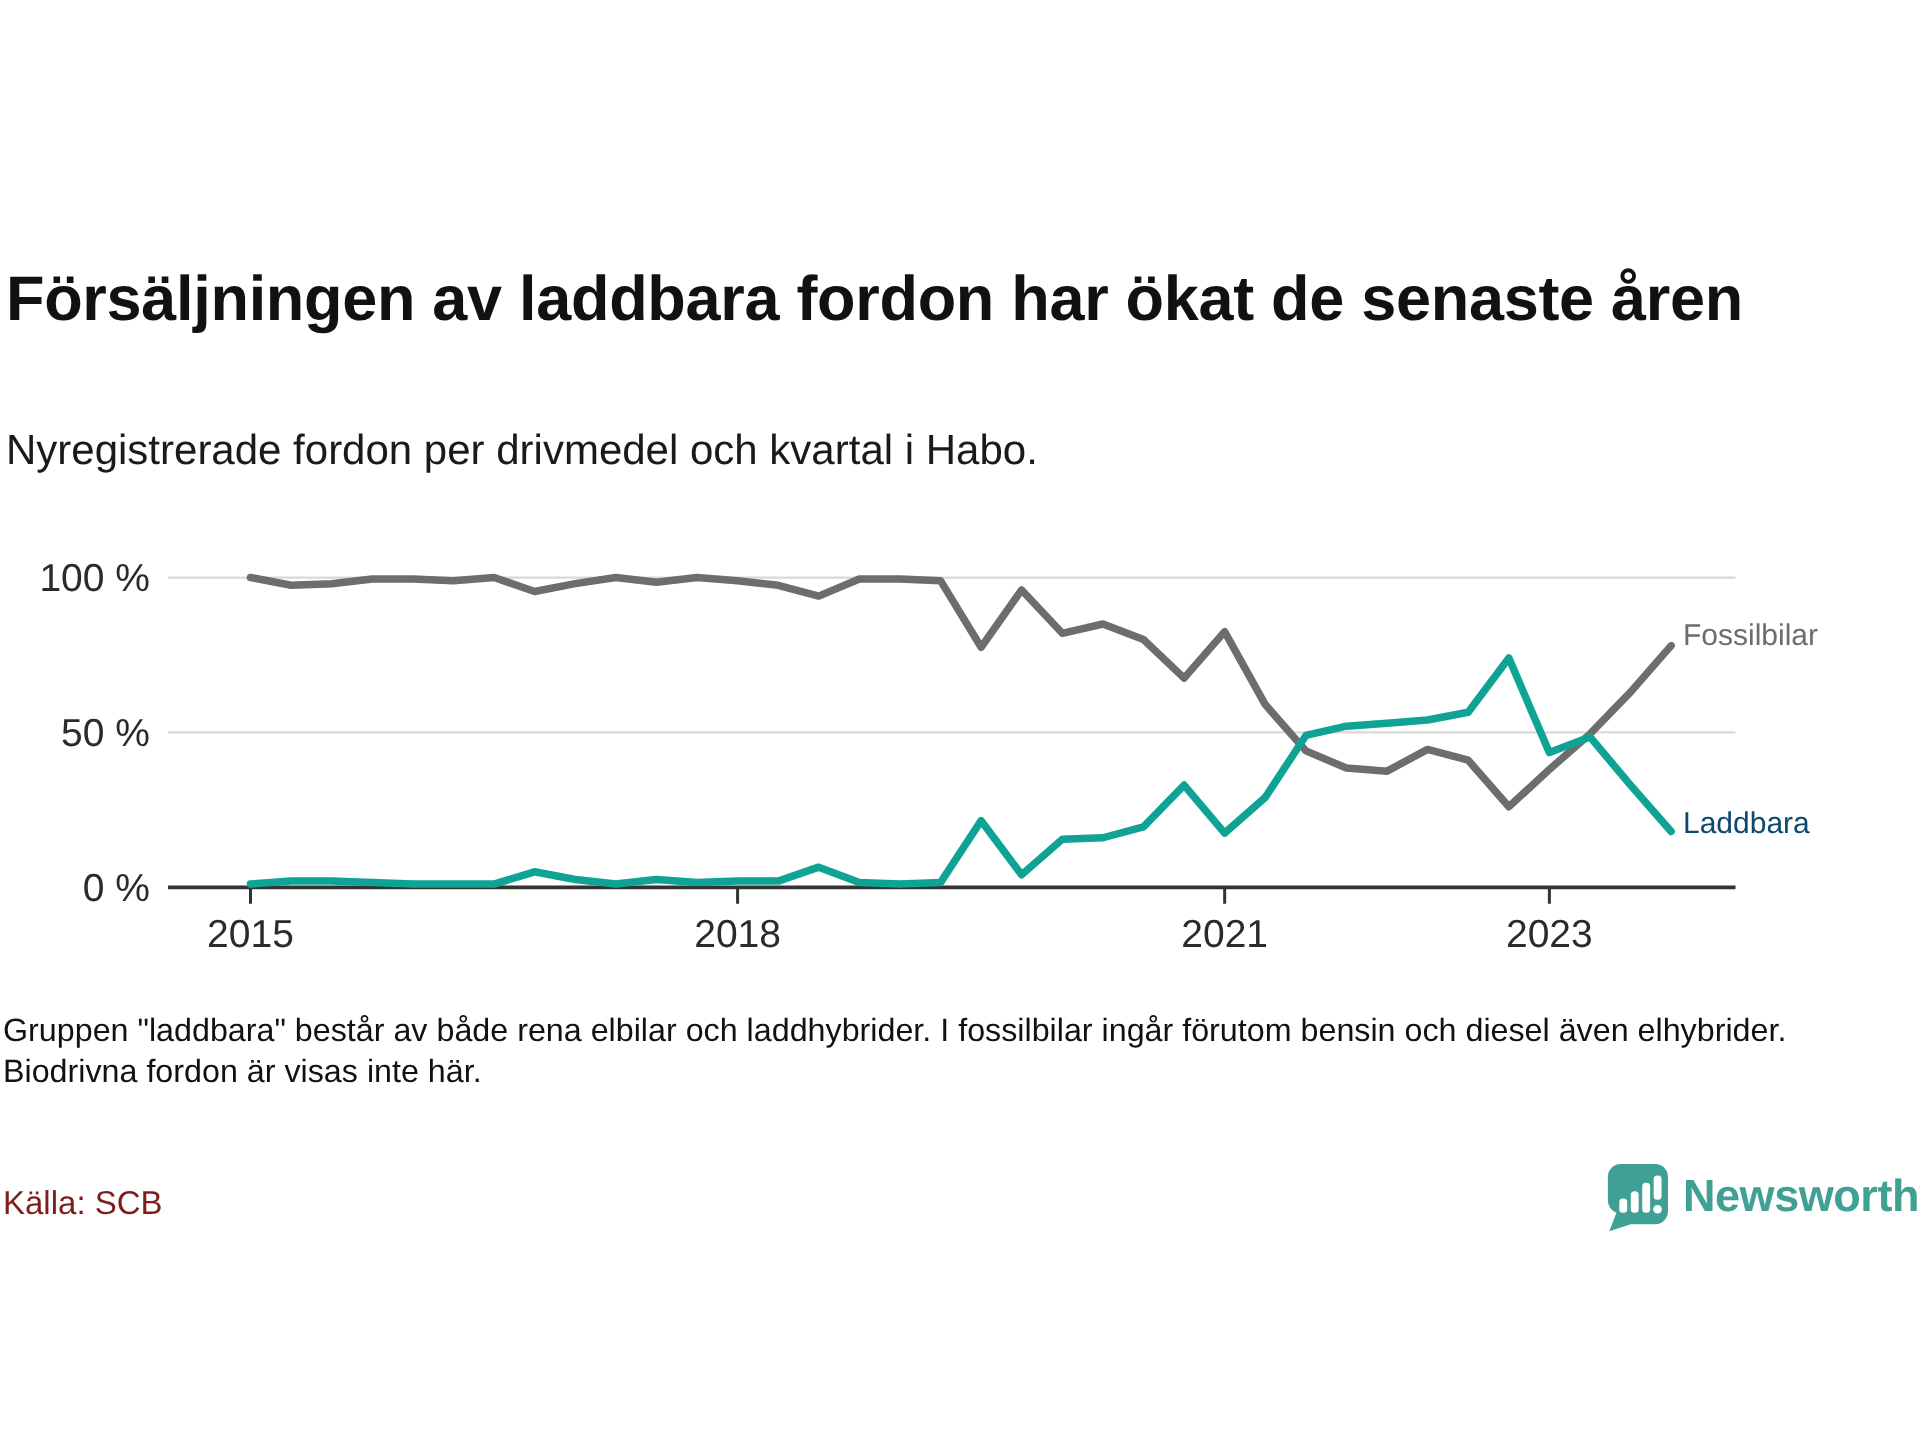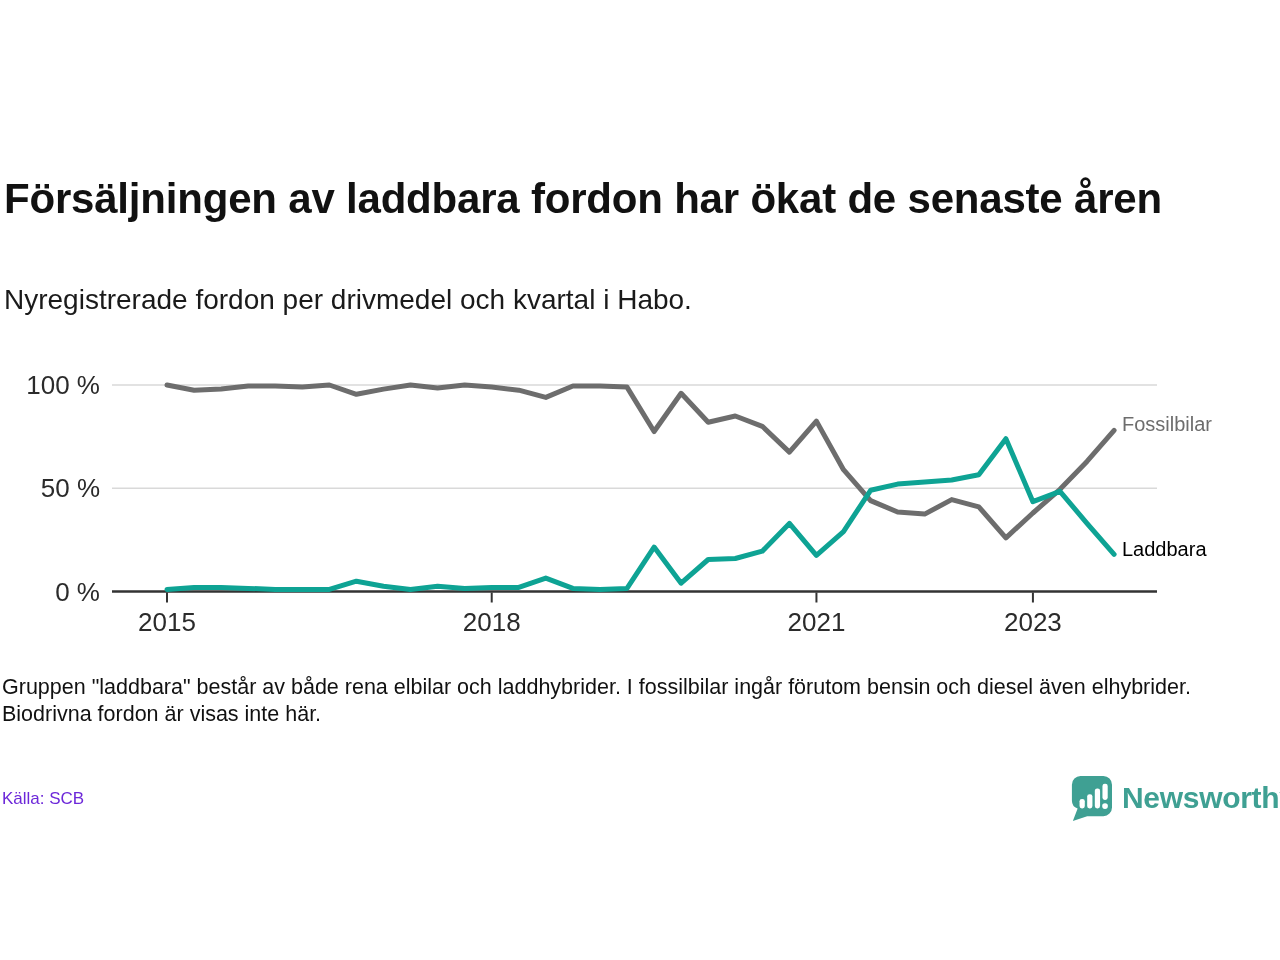--- a/index.html
+++ b/index.html
@@ -8,21 +8,21 @@
   .title{position:absolute;left:4px;top:144px;width:1210px;
          font-size:42px;line-height:1.27;font-weight:700;color:#111111;letter-spacing:-0.2px;}
   .subtitle{position:absolute;left:4px;top:283px;width:1210px;
             font-size:28px;line-height:1.2;font-weight:400;color:#1a1a1a;}
   .chart-svg{position:absolute;left:0;top:0;width:1280px;height:960px;}
   .legend-label{position:absolute;font-size:20px;font-weight:400;white-space:nowrap;}
   .legend-fossil{left:1122px;top:413px;}
   .legend-laddbara{left:1122px;top:538px;}
   .footnote{position:absolute;left:2px;top:674px;width:1206px;
             font-size:21.5px;line-height:1.26;color:#111111;}
-  .source{position:absolute;left:2px;top:789px;font-size:17px;color:#6d28d9;}
+  .source{position:absolute;left:2px;top:789px;font-size:22px;color:#7f1d1d;}
   .brand{position:absolute;left:1070px;top:774px;display:flex;align-items:center;gap:10px;}
   .brand-text{font-size:30px;font-weight:700;letter-spacing:-0.3px;}
 </style>
 </head>
 <body>
 
 <div class="page">
 
   <h1 class="title">Försäljningen av laddbara fordon har ökat de senaste åren</h1>
   <div class="subtitle">Nyregistrerade fordon per drivmedel och kvartal i Habo.</div>
@@ -40,21 +40,21 @@
       <text x="491.71999999999997" y="631" text-anchor="middle" font-size="26" fill="#2b2b2b" font-family="&quot;Liberation Sans&quot;,&quot;DejaVu Sans&quot;,sans-serif">2018</text>
       <line x1="816.4399999999999" y1="592.5" x2="816.4399999999999" y2="602.5" stroke="#333333" stroke-width="2"></line>
       <text x="816.4399999999999" y="631" text-anchor="middle" font-size="26" fill="#2b2b2b" font-family="&quot;Liberation Sans&quot;,&quot;DejaVu Sans&quot;,sans-serif">2021</text>
       <line x1="1032.92" y1="592.5" x2="1032.92" y2="602.5" stroke="#333333" stroke-width="2"></line>
       <text x="1032.92" y="631" text-anchor="middle" font-size="26" fill="#2b2b2b" font-family="&quot;Liberation Sans&quot;,&quot;DejaVu Sans&quot;,sans-serif">2023</text>
       <polyline points="167.0,385.0 194.1,390.2 221.1,389.1 248.2,386.0 275.2,386.0 302.3,387.1 329.4,385.0 356.4,394.3 383.5,389.1 410.5,385.0 437.6,388.1 464.7,385.0 491.7,387.1 518.8,390.2 545.8,397.4 572.9,386.0 600.0,386.0 627.0,387.1 654.1,431.5 681.1,393.3 708.2,422.2 735.3,416.0 762.3,426.3 789.4,452.1 816.4,421.1 843.5,469.7 870.6,500.6 897.6,512.0 924.7,514.1 951.7,499.6 978.8,506.8 1005.9,537.8 1032.9,513.0 1060.0,489.3 1087.0,461.4 1114.1,430.4" fill="none" stroke="#6d6d6d" stroke-width="5" stroke-linejoin="round" stroke-linecap="round"></polyline>
       <polyline points="167.0,589.4 194.1,587.4 221.1,587.4 248.2,588.4 275.2,589.4 302.3,589.4 329.4,589.4 356.4,581.2 383.5,586.3 410.5,589.4 437.6,586.3 464.7,588.4 491.7,587.4 518.8,587.4 545.8,578.1 572.9,588.4 600.0,589.4 627.0,588.4 654.1,547.1 681.1,583.2 708.2,559.5 735.3,558.5 762.3,551.2 789.4,523.4 816.4,555.4 843.5,531.6 870.6,490.3 897.6,484.1 924.7,482.1 951.7,480.0 978.8,474.8 1005.9,438.7 1032.9,501.7 1060.0,491.3 1087.0,523.4 1114.1,554.3" fill="none" stroke="#0ea394" stroke-width="5" stroke-linejoin="round" stroke-linecap="round"></polyline>
     </svg>
 
   <div class="legend-label legend-fossil" style="color: rgb(109, 109, 109);">Fossilbilar</div>
-  <div class="legend-label legend-laddbara" style="color: #000000;">Laddbara</div>
+  <div class="legend-label legend-laddbara" style="color: #0c4a6e;">Laddbara</div>
 
   <div class="footnote">Gruppen "laddbara" består av både rena elbilar och laddhybrider. I fossilbilar ingår förutom bensin och diesel även elhybrider. Biodrivna fordon är visas inte här.</div>
   <div class="source">Källa: SCB</div>
 
   <div class="brand">
     <svg width="42" height="48" viewBox="0 0 44 50">
       <path d="M11 2 h24 a9 9 0 0 1 9 9 v24 a9 9 0 0 1 -9 9 h-17 l-15 5 5 -13 a9 9 0 0 1 -6 -8.5 v-16.5 a9 9 0 0 1 9 -9 z" class="bubble" fill="#3fa093"></path>
       <rect x="10" y="26" width="5.5" height="10" rx="2.5" fill="#ffffff"></rect>
       <rect x="18" y="21" width="5.5" height="15" rx="2.5" fill="#ffffff"></rect>
       <rect x="26" y="15" width="5.5" height="21" rx="2.5" fill="#ffffff"></rect>

